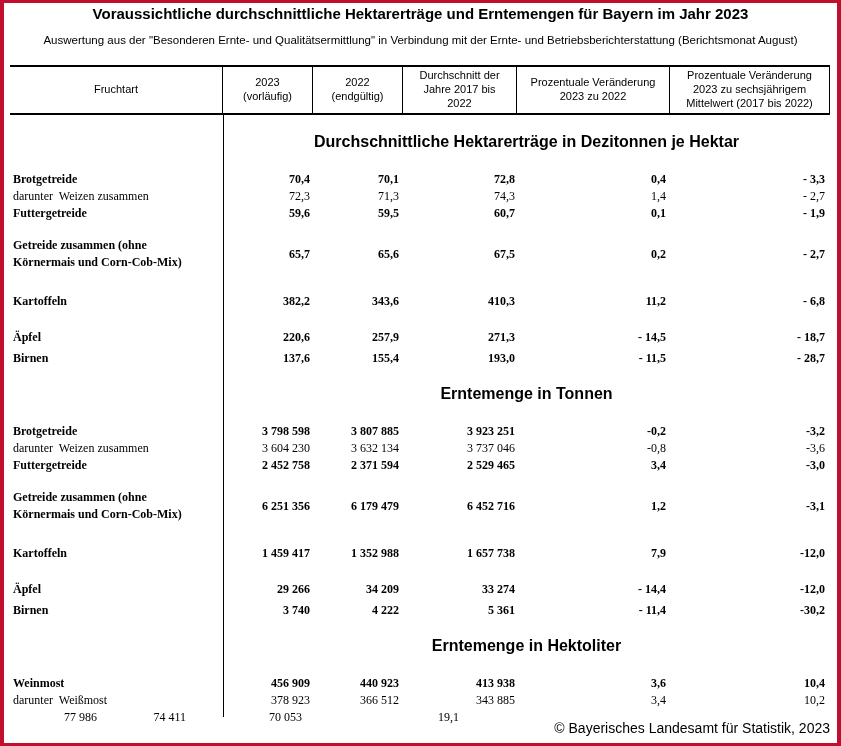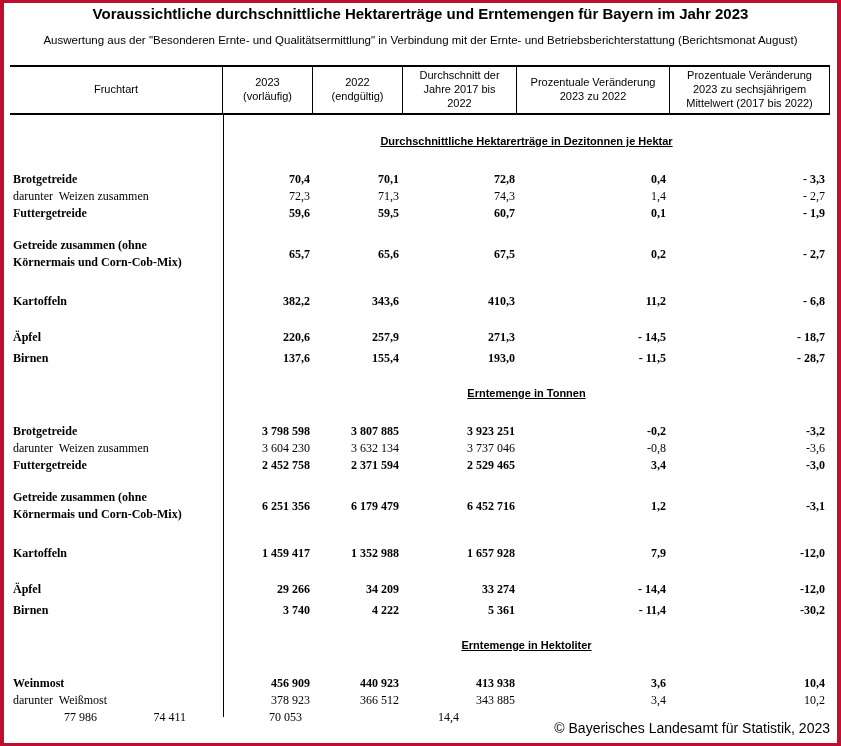--- a/index.html
+++ b/index.html
@@ -47,21 +47,21 @@
   .th5 { width:160px; }
   .vrule {
     position:absolute; left:212.5px; top:50px;
     width:1.5px; height:602px; background:#000;
   }
   .section-title {
     margin:19px 0 22px 213px;
     width:607px;
     text-align:center;
     font-weight:bold;
-    font-size:11px; line-height:15px;text-decoration:underline;
+    font-size:16px; line-height:15px;
   }
   .row {
     display:flex; align-items:center;
     font-size:12px; line-height:17px;font-family:Liberation Serif, serif;
   }
   .row.bold { font-weight:bold; }
   .cell { box-sizing:border-box; }
   .cell.label { width:213px; padding-left:3px; white-space:pre-wrap; text-align:left; }
   .row.indent .cell.label { padding-left:60px; }
   .cell.c1 { width:90px;  text-align:right; padding-right:3px; }
@@ -199,21 +199,21 @@
               <div class="cell c1">6 251 356</div>
               <div class="cell c2">6 179 479</div>
               <div class="cell c3">6 452 716</div>
               <div class="cell c4">1,2</div>
               <div class="cell c5">-3,1</div>
             </div>
             <div class="row bold">
               <div class="cell label">Kartoffeln</div>
               <div class="cell c1">1 459 417</div>
               <div class="cell c2">1 352 988</div>
-              <div class="cell c3">1 657 928</div>
+              <div class="cell c3">1 657 738</div>
               <div class="cell c4">7,9</div>
               <div class="cell c5">-12,0</div>
             </div>
             <div class="row bold">
               <div class="cell label">Äpfel</div>
               <div class="cell c1">29 266</div>
               <div class="cell c2">34 209</div>
               <div class="cell c3">33 274</div>
               <div class="cell c4">- 14,4</div>
               <div class="cell c5">-12,0</div>
@@ -244,21 +244,21 @@
               <div class="cell c1">378 923</div>
               <div class="cell c2">366 512</div>
               <div class="cell c3">343 885</div>
               <div class="cell c4">3,4</div>
               <div class="cell c5">10,2</div>
             </div>
             <div class="row indent">
               <div class="cell c1">77 986</div>
               <div class="cell c2">74 411</div>
               <div class="cell c3">70 053</div>
-              <div class="cell c5">14,4</div>
+              <div class="cell c5">19,1</div>
             </div>
           </div>
         </div>
       </div>
   </div>
 
   <div class="footer">© Bayerisches Landesamt für Statistik, 2023</div>
 </div>
 
 </body></html>

